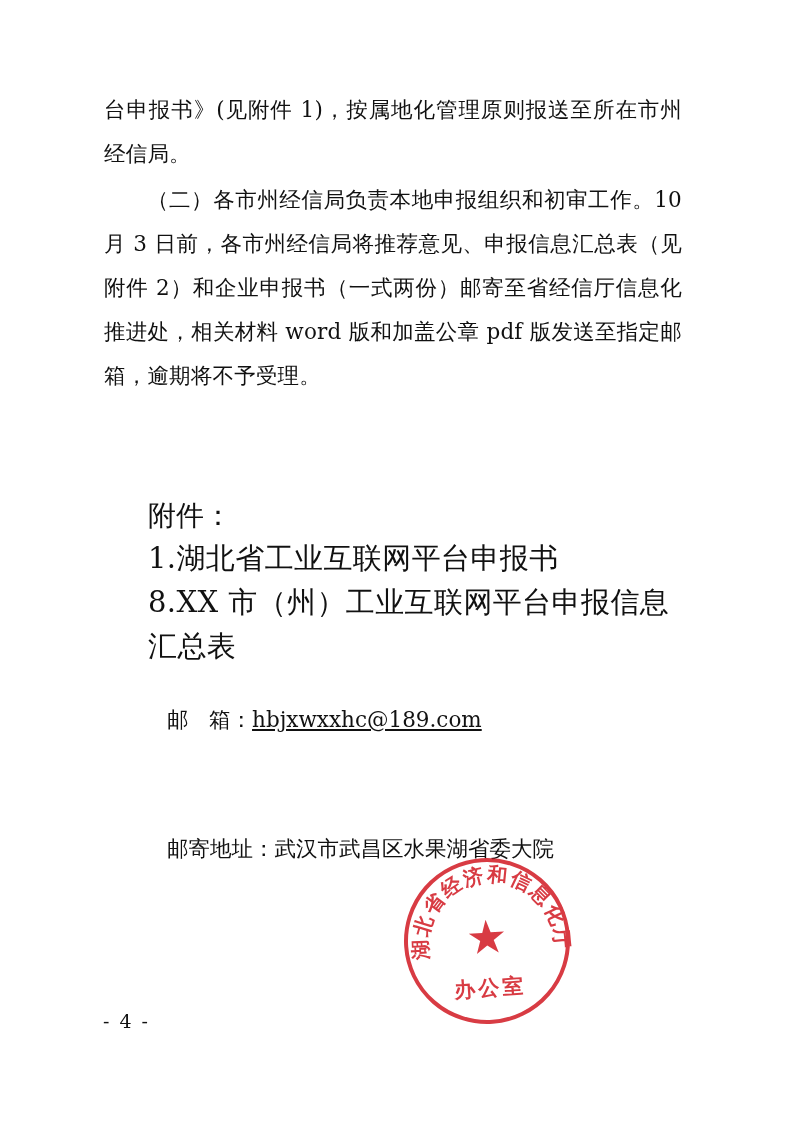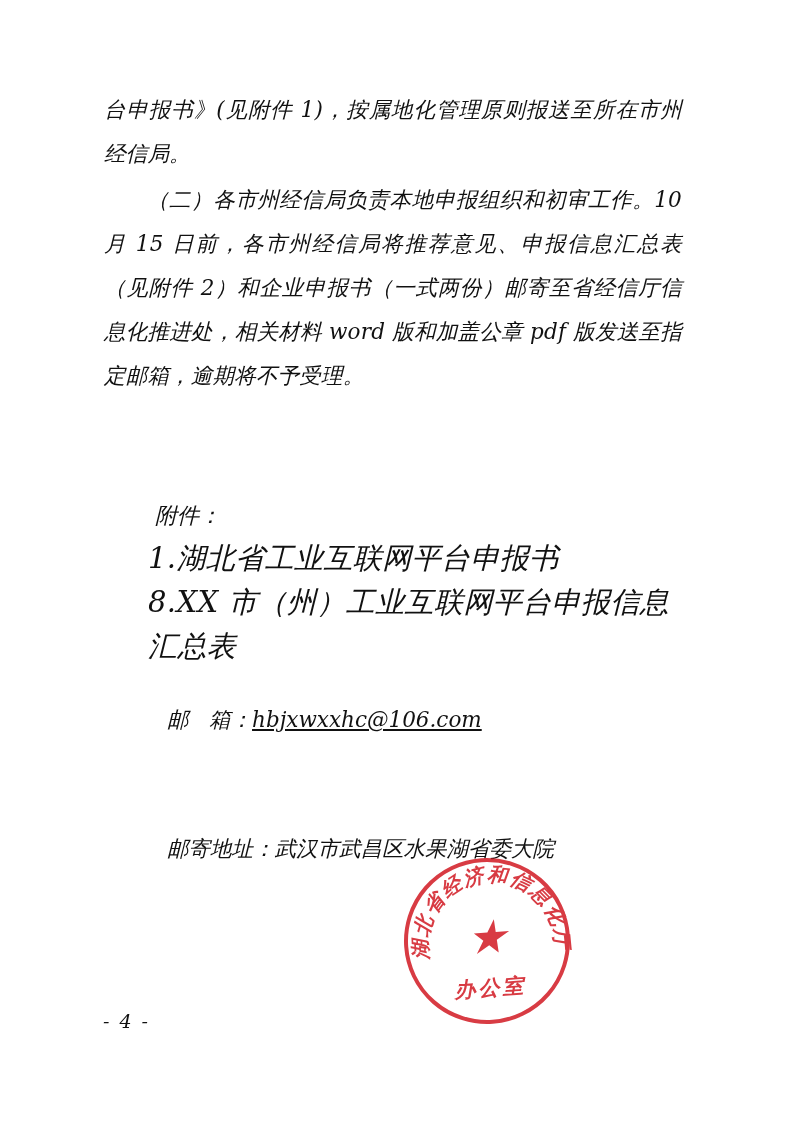--- a/index.html
+++ b/index.html
@@ -14,44 +14,43 @@
     font-family: "DejaVu Serif", "Liberation Serif", serif;
     color: #111111;
     overflow: hidden;
   }
   .page {
     position: absolute;
     left: 0; top: 0;
     width: 800px;
     height: 832px;
     background: #ffffff;
-    font-style: italic;
   }
   .body-text {
     position: absolute;
     left: 104px;
     top: 88px;
     width: 578px;
   }
   p {
     margin: 0 0 2px 0;
     font-size: 21.5px;
     line-height: 44px;
     text-align: justify;
     text-justify: inter-ideograph;
     letter-spacing: 0.2px;
   }
   p.indent {
     text-indent: 43px;
   }
   .attach-head {
     position: absolute;
-    left: 155px;
+    left: 148px;
     top: 494px;
-    font-size: 22px;
+    font-size: 28px;
     line-height: 44px;
     text-align: center;
   }
   .attach-list {
     position: absolute;
     left: 148px;
     top: 536px;
     width: 540px;
   }
   .attach-list div {
@@ -162,33 +161,33 @@
     font-family: "DejaVu Serif", "Liberation Serif", serif;
   }
 </style>
 </head>
 <body>
 
 <div class="page">
 
   <div class="body-text">
     <p>台申报书》(见附件 1)，按属地化管理原则报送至所在市州经信局。</p>
-    <p class="indent">（二）各市州经信局负责本地申报组织和初审工作。10月 15 日前，各市州经信局将推荐意见、申报信息汇总表（见附件 2）和企业申报书（一式两份）邮寄至省经信厅信息化推进处，相关材料 word 版和加盖公章 pdf 版发送至指定邮箱，逾期将不予受理。</p>
+    <p class="indent">（二）各市州经信局负责本地申报组织和初审工作。10月 3 日前，各市州经信局将推荐意见、申报信息汇总表（见附件 2）和企业申报书（一式两份）邮寄至省经信厅信息化推进处，相关材料 word 版和加盖公章 pdf 版发送至指定邮箱，逾期将不予受理。</p>
   </div>
 
   <div class="attach-head">附件：</div>
 
   <div class="attach-list">
     <div>1.湖北省工业互联网平台申报书</div>
     <div>8.XX 市（州）工业互联网平台申报信息汇总表</div>
   </div>
 
   <div class="contact">
     <div class="contact-row flush">
-      <span>邮   箱：</span><span class="email-link">hbjxwxxhc@106.com</span>
+      <span>邮   箱：</span><span class="email-link">hbjxwxxhc@189.com</span>
     </div>
     <div class="contact-row flush">
       <span>邮寄地址：</span><span>武汉市武昌区水果湖省委大院</span>
     </div>
   </div>
 
 
   <div class="seal">
     <div class="seal-inner">
       <svg class="seal-arc" viewBox="0 0 166 166">

